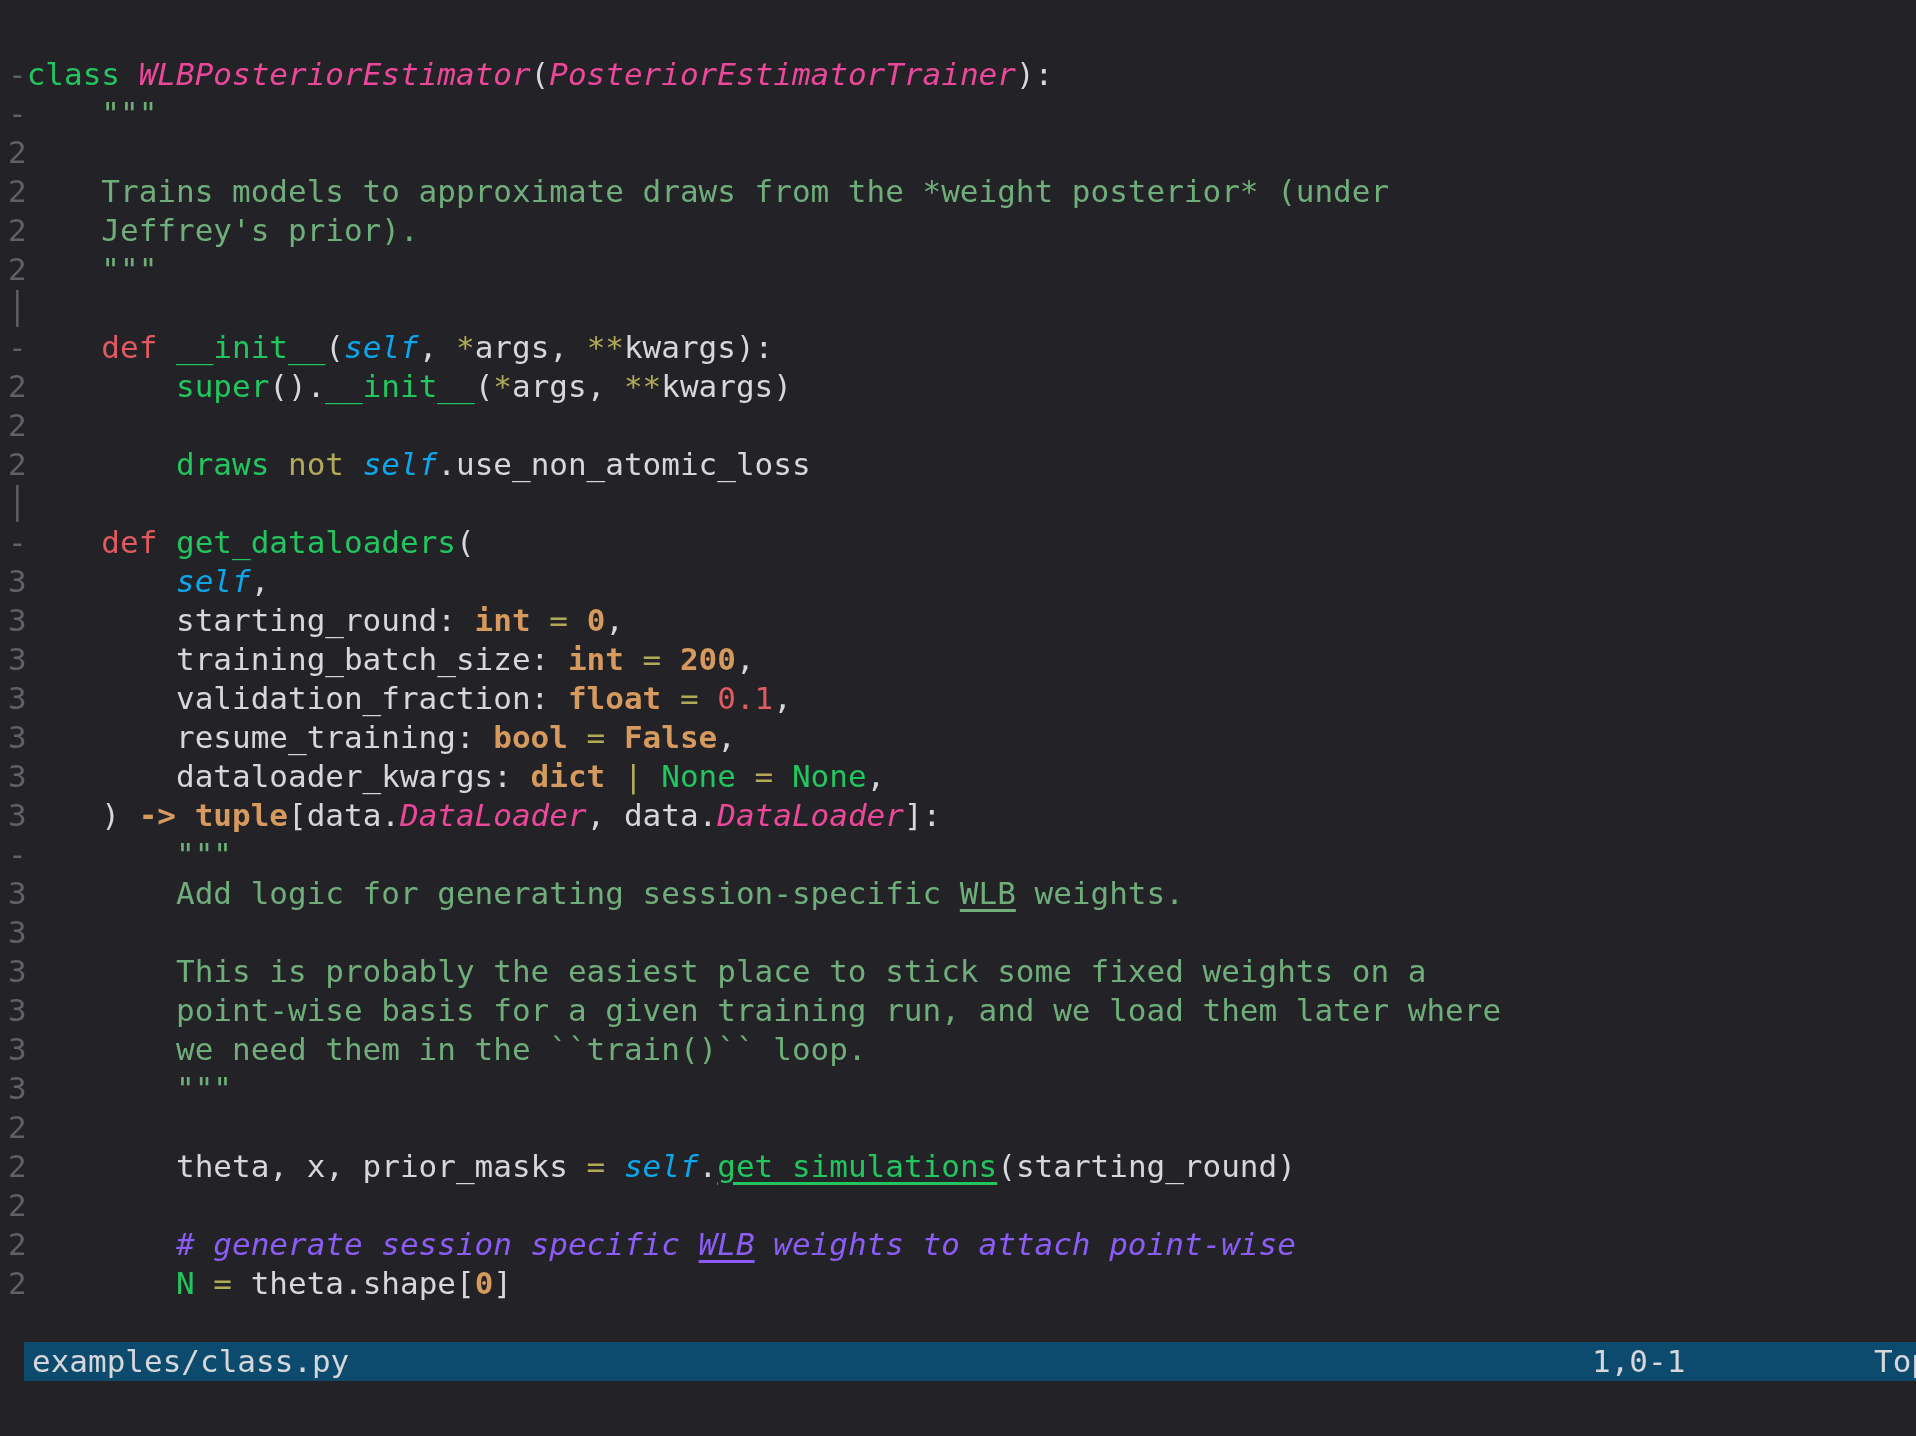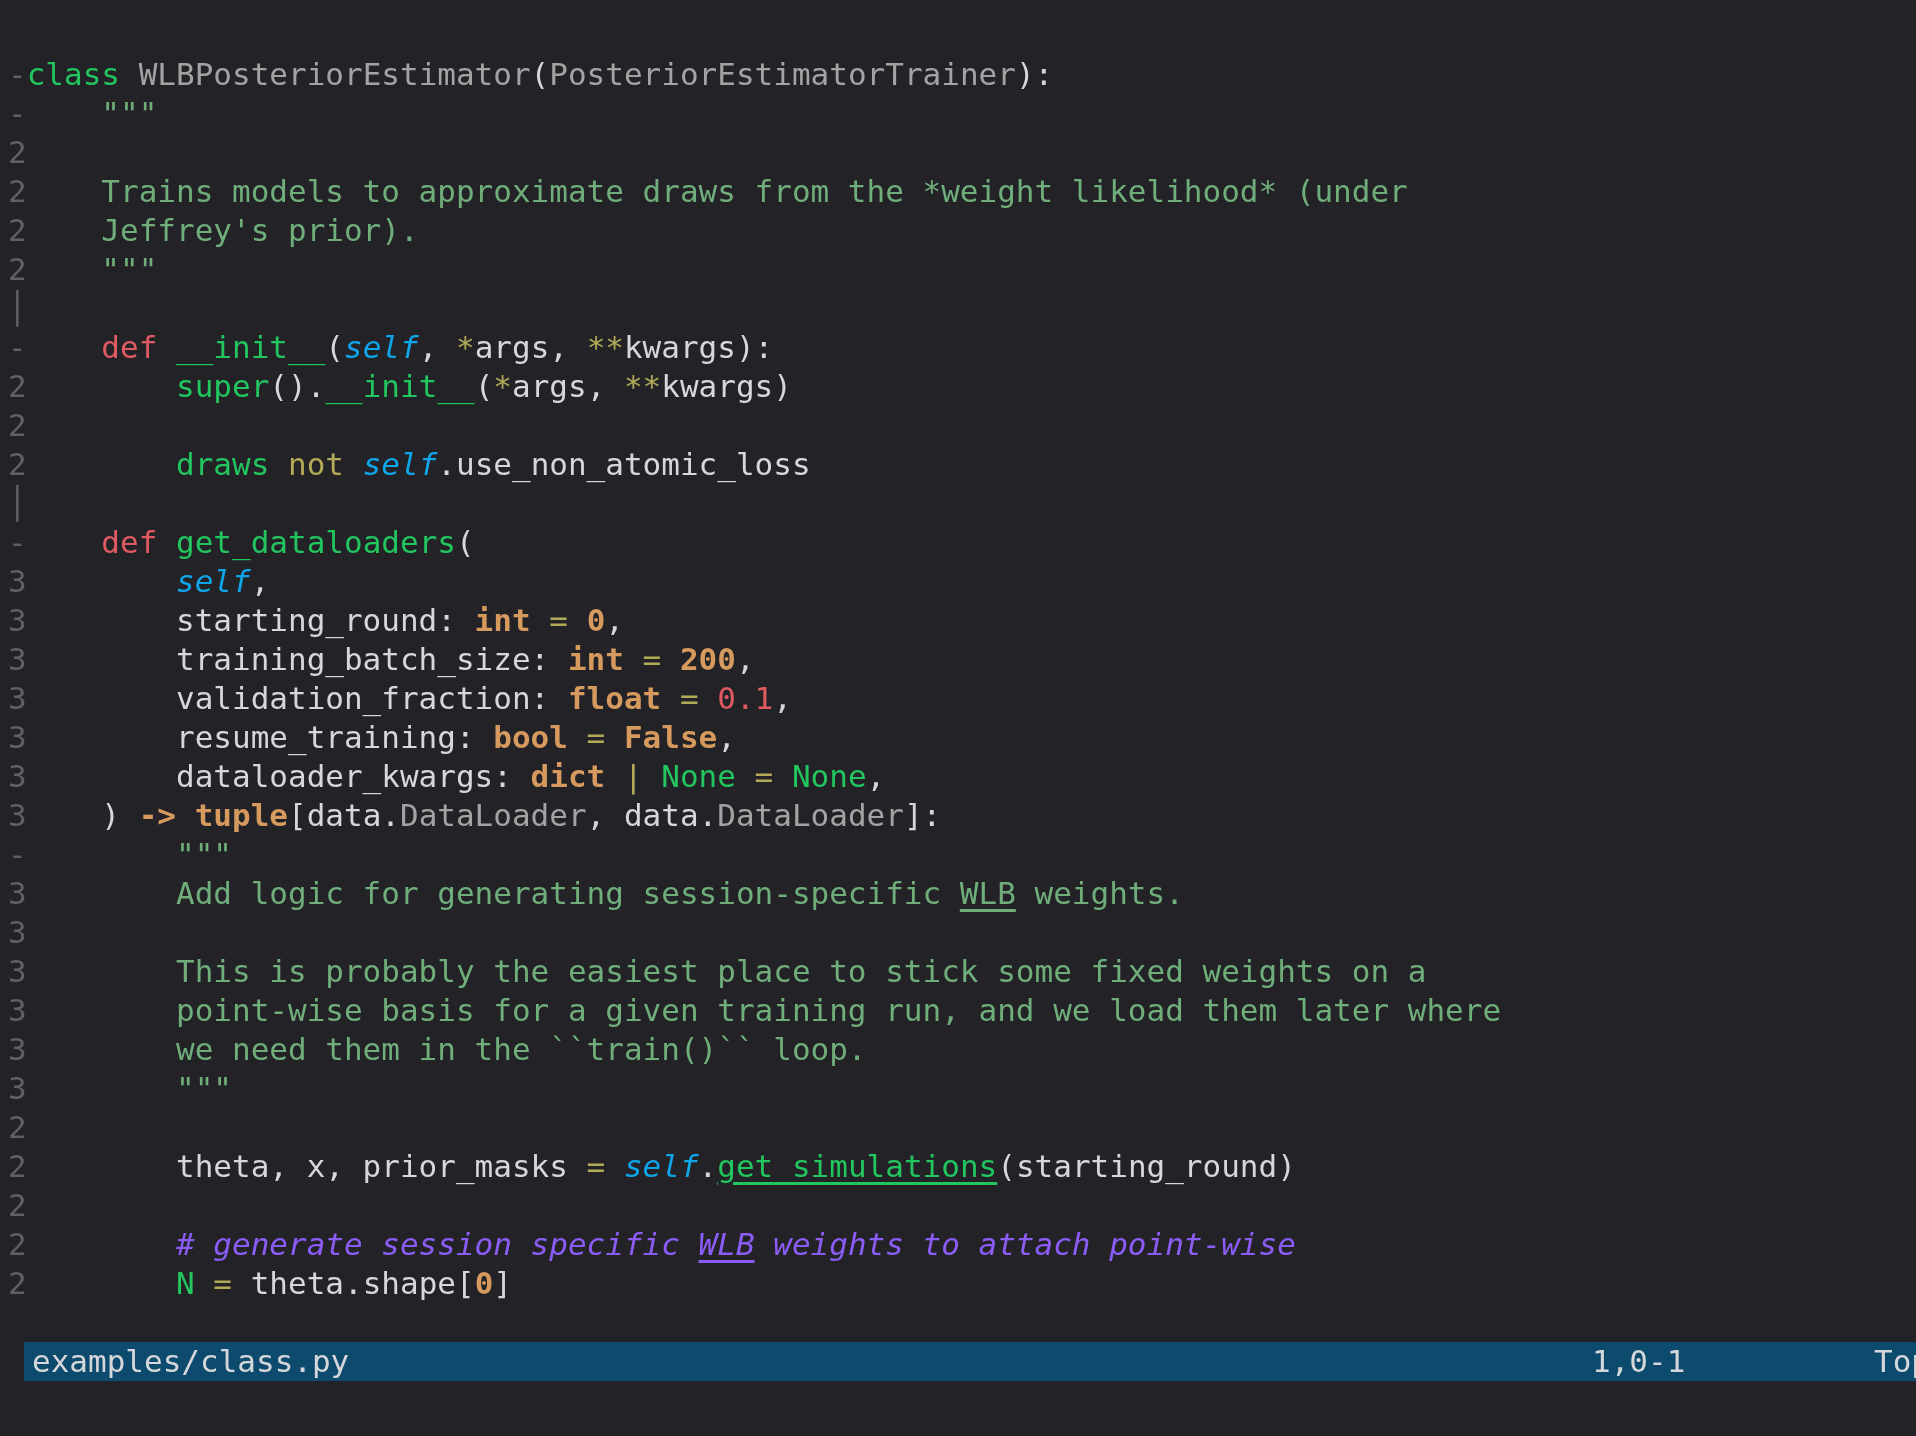--- a/index.html
+++ b/index.html
@@ -15,21 +15,21 @@
   .code-area{
     position:absolute;left:0;top:0;right:0;bottom:94px;
     padding:16px 0 0 8px;
     overflow:hidden;
   }
   .row{height:39px;white-space:pre;}
   .gut{color:#5e6167;}
   .c-white{color:#d5d7db;}
   .c-blue{color:#22c55e;}
   .c-red{color:#df5b61;}
-  .c-olive{color:#a3a3a3;}
+  .c-olive{color:#ec4899;font-style:italic;}
   .c-green{color:#6fae7a;}
   .c-orange{color:#d79a5e;font-weight:bold;}
   .c-yellow{color:#b1aa57;}
   .c-gray{color:#8b5cf6;font-style:italic;}
   .c-self{color:#0ea5e9;font-style:italic;}
   .u{text-decoration:underline;text-underline-offset:5px;text-decoration-thickness:2.5px;}
   .statusbar{
     position:absolute;left:0;top:1342px;width:100%;height:39px;
     background:#0c4a6e;color:#d6d7da;margin-left:24px;
   }
@@ -43,21 +43,21 @@
 </style>
 </head>
 <body>
 
 <div class="screen">
   <div class="code-area">
       <div class="row"><span class="gut"> </span><span></span></div>
       <div class="row"><span class="gut">-</span><span><span class="c-blue">class</span><span class="c-white"> </span><span class="c-olive">WLBPosteriorEstimator</span><span class="c-white">(</span><span class="c-olive">PosteriorEstimatorTrainer</span><span class="c-white">):</span></span></div>
       <div class="row"><span class="gut">-</span><span><span class="c-green">    """</span></span></div>
       <div class="row"><span class="gut">2</span><span></span></div>
-      <div class="row"><span class="gut">2</span><span><span class="c-green">    Trains models to approximate draws from the *weight likelihood* (under</span></span></div>
+      <div class="row"><span class="gut">2</span><span><span class="c-green">    Trains models to approximate draws from the *weight posterior* (under</span></span></div>
       <div class="row"><span class="gut">2</span><span><span class="c-green">    Jeffrey's prior).</span></span></div>
       <div class="row"><span class="gut">2</span><span><span class="c-green">    """</span></span></div>
       <div class="row"><span class="gut">│</span><span></span></div>
       <div class="row"><span class="gut">-</span><span><span class="c-white">    </span><span class="c-red">def</span><span class="c-white"> </span><span class="c-blue">__init__</span><span class="c-white">(</span><span class="c-self">self</span><span class="c-white">, </span><span class="c-yellow">*</span><span class="c-white">args</span><span class="c-white">, </span><span class="c-yellow">**</span><span class="c-white">kwargs</span><span class="c-white">):</span></span></div>
       <div class="row"><span class="gut">2</span><span><span class="c-white">        </span><span class="c-blue">super</span><span class="c-white">().</span><span class="c-blue">__init__</span><span class="c-white">(</span><span class="c-yellow">*</span><span class="c-white">args</span><span class="c-white">, </span><span class="c-yellow">**</span><span class="c-white">kwargs</span><span class="c-white">)</span></span></div>
       <div class="row"><span class="gut">2</span><span></span></div>
       <div class="row"><span class="gut">2</span><span><span class="c-white">        </span><span class="c-blue">draws</span><span class="c-white"> </span><span class="c-yellow">not</span><span class="c-white"> </span><span class="c-self">self</span><span class="c-white">.use_non_atomic_loss</span></span></div>
       <div class="row"><span class="gut">│</span><span></span></div>
       <div class="row"><span class="gut">-</span><span><span class="c-white">    </span><span class="c-red">def</span><span class="c-white"> </span><span class="c-blue">get_dataloaders</span><span class="c-white">(</span></span></div>
       <div class="row"><span class="gut">3</span><span><span class="c-white">        </span><span class="c-self">self</span><span class="c-white">,</span></span></div>

